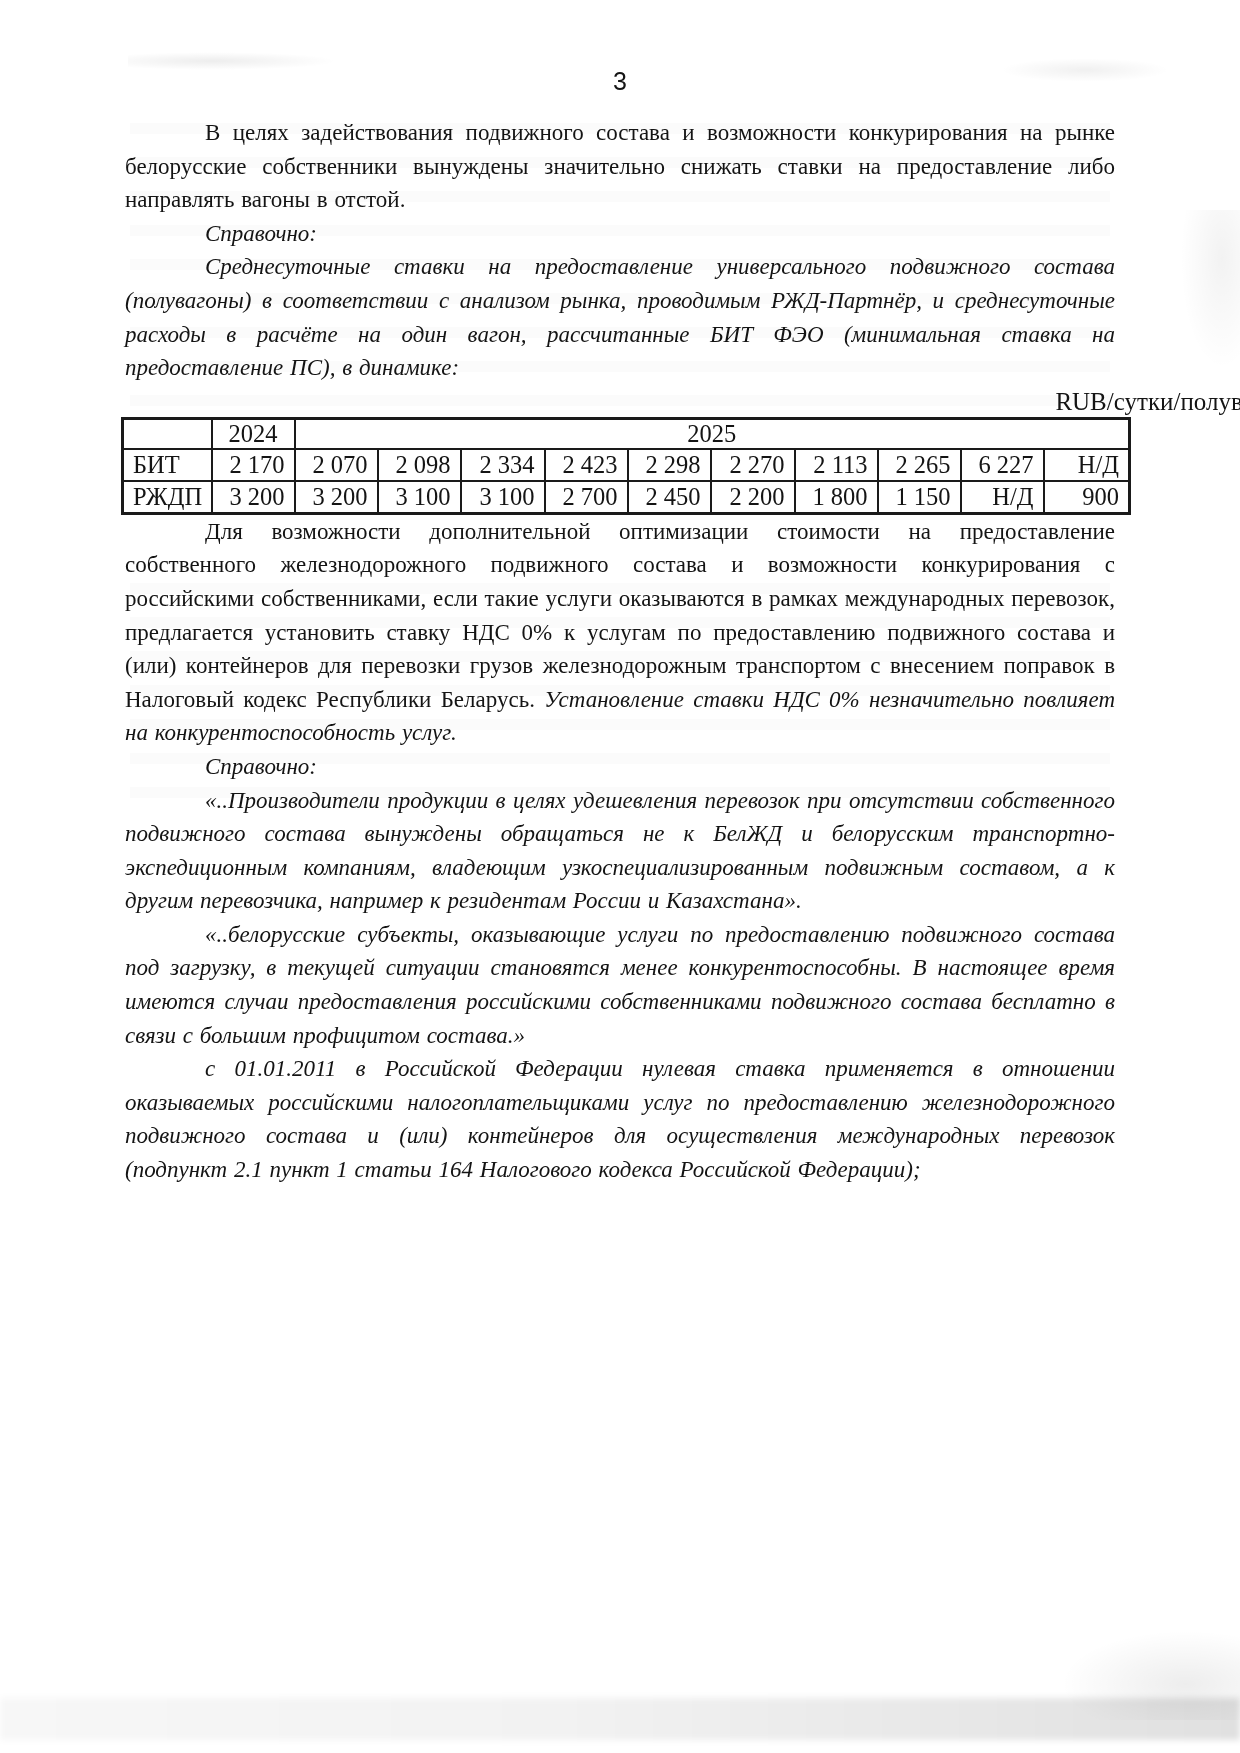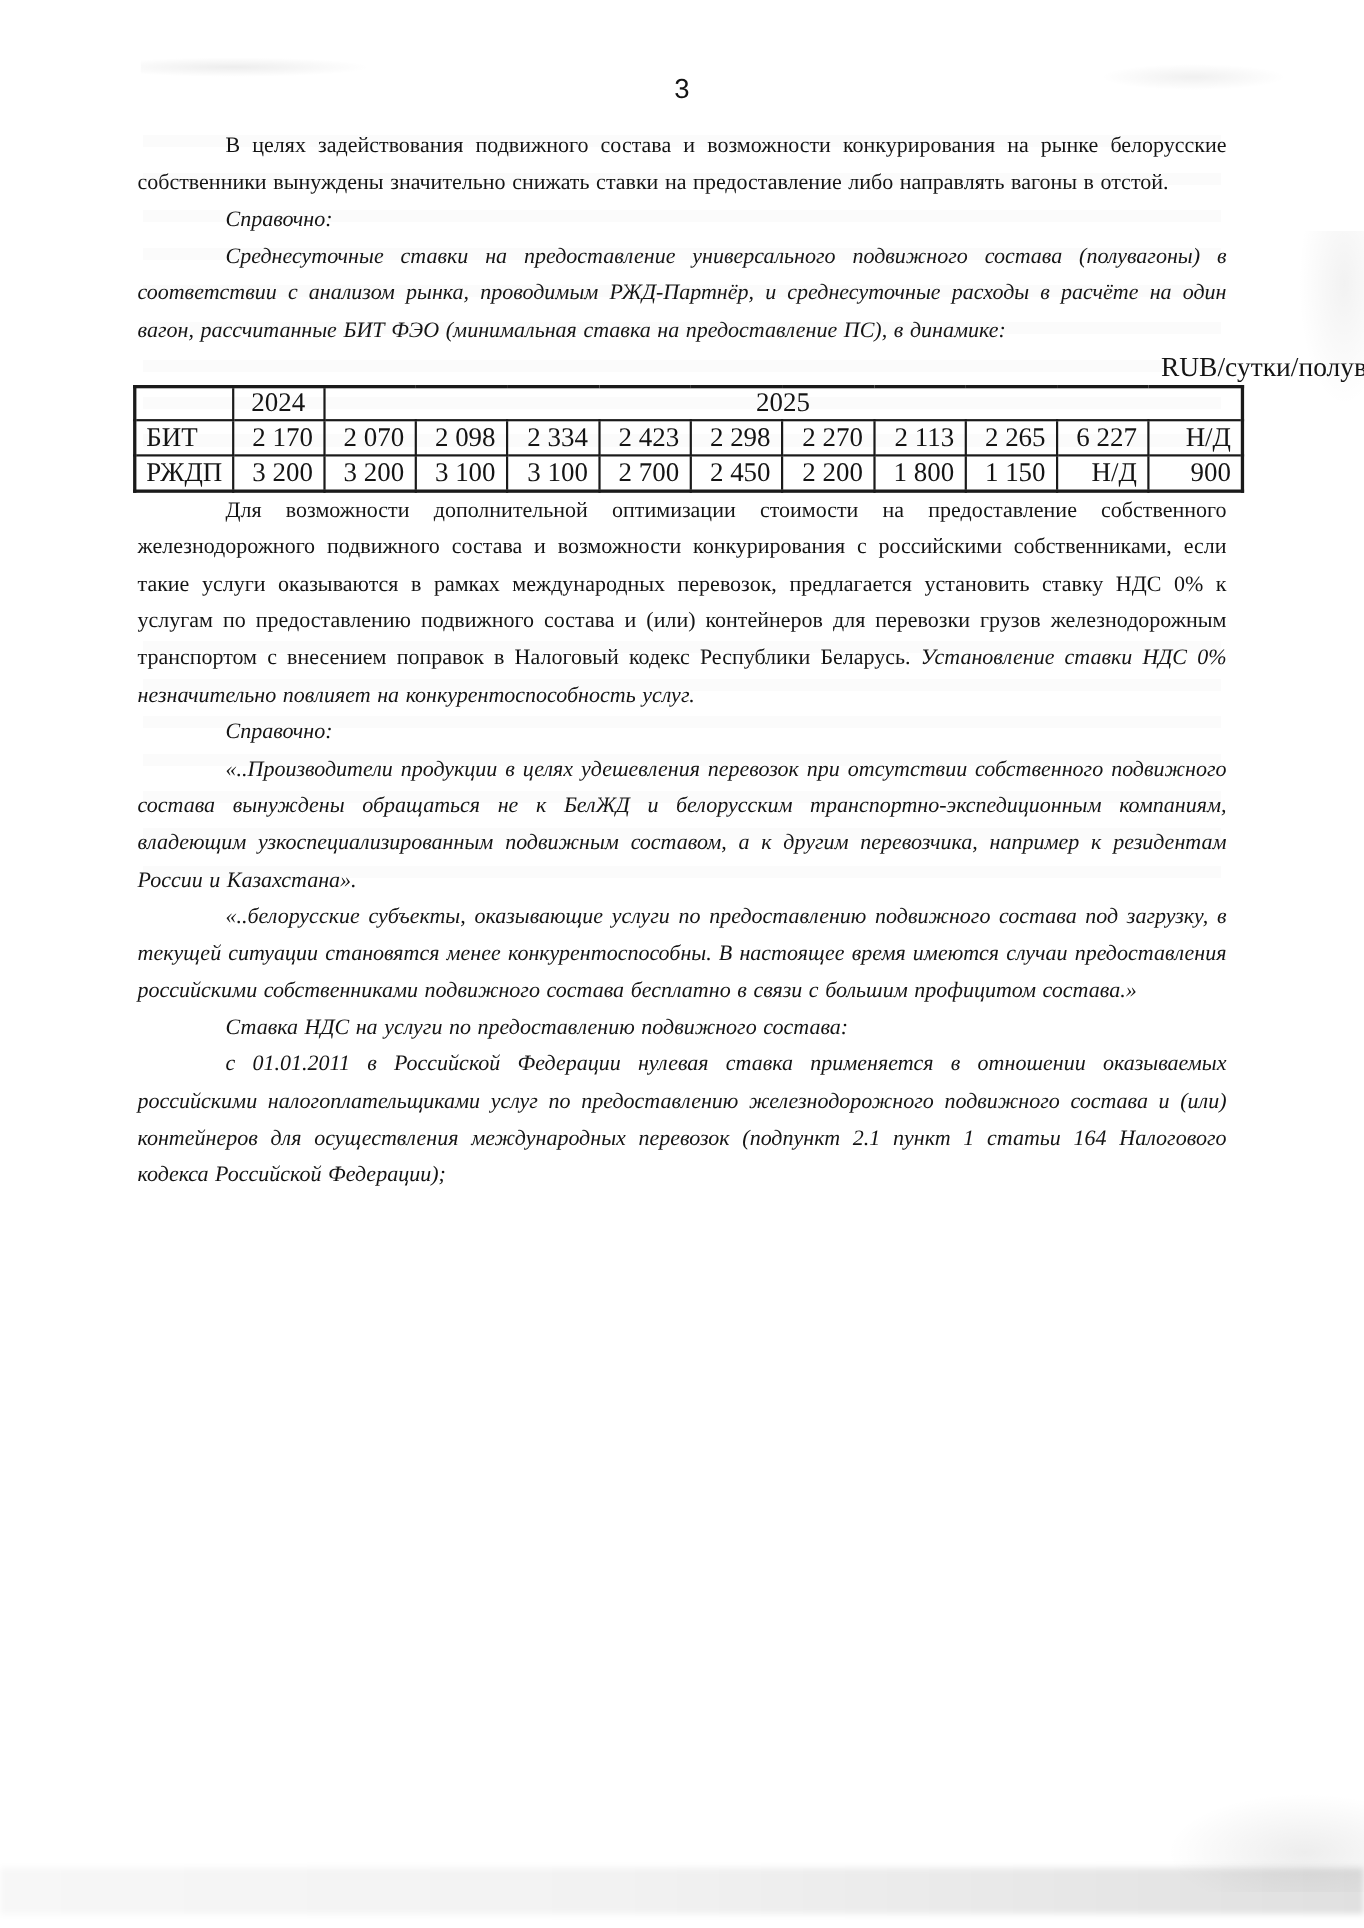--- a/index.html
+++ b/index.html
@@ -22,21 +22,21 @@
   .page-number {
     margin-top: 64px;
     margin-bottom: 18px;
     text-align: center;
     font-family: "Liberation Sans", "DejaVu Sans", sans-serif;
     font-size: 25px;
     line-height: 34px;
   }
   p.body {
     margin: 0;
-    font-size: 20px;
+    font-size: 23px;
     line-height: 33.6px;
     text-align: justify;
     text-indent: 80px;
     word-spacing: 1px;
   }
   .ital { font-style: italic; }
   .tablewrap {
     width: 1168px;
     margin-left: -4px;
   }
@@ -163,17 +163,16 @@
       </tbody>
         </table>
     </div>
 
     <p class="body gap-after-table"><span>Для возможности дополнительной оптимизации стоимости на предоставление собственного железнодорожного подвижного состава и возможности конкурирования с российскими собственниками, если такие услуги оказываются в рамках международных перевозок, предлагается установить ставку НДС 0% к услугам по предоставлению подвижного состава и (или) контейнеров для перевозки грузов железнодорожным транспортом с внесением поправок в Налоговый кодекс Республики Беларусь.</span> <span class="ital">Установление ставки НДС 0% незначительно повлияет на конкурентоспособность услуг.</span></p>
 
     <p class="body ital">Справочно:</p>
     <p class="body ital">«..Производители продукции в целях удешевления перевозок при отсутствии собственного подвижного состава вынуждены обращаться не к БелЖД и белорусским транспортно-экспедиционным компаниям, владеющим узкоспециализированным подвижным составом, а к другим перевозчика, например к резидентам России и Казахстана».</p>
     <p class="body ital">«..белорусские субъекты, оказывающие услуги по предоставлению подвижного состава под загрузку, в текущей ситуации становятся менее конкурентоспособны. В настоящее время имеются случаи предоставления российскими собственниками подвижного состава бесплатно в связи с большим профицитом состава.»</p>
 
-    <p class="body ital vat-title">Ставка НДС на услуги по предоставлению подвижного состава:</p>
     <p class="body ital">с 01.01.2011 в Российской Федерации нулевая ставка применяется в отношении оказываемых российскими налогоплательщиками услуг по предоставлению железнодорожного подвижного состава и (или) контейнеров для осуществления международных перевозок (подпункт 2.1 пункт 1 статьи 164 Налогового кодекса Российской Федерации);</p>
 
   </div>
 </div>
 
 </body></html>

